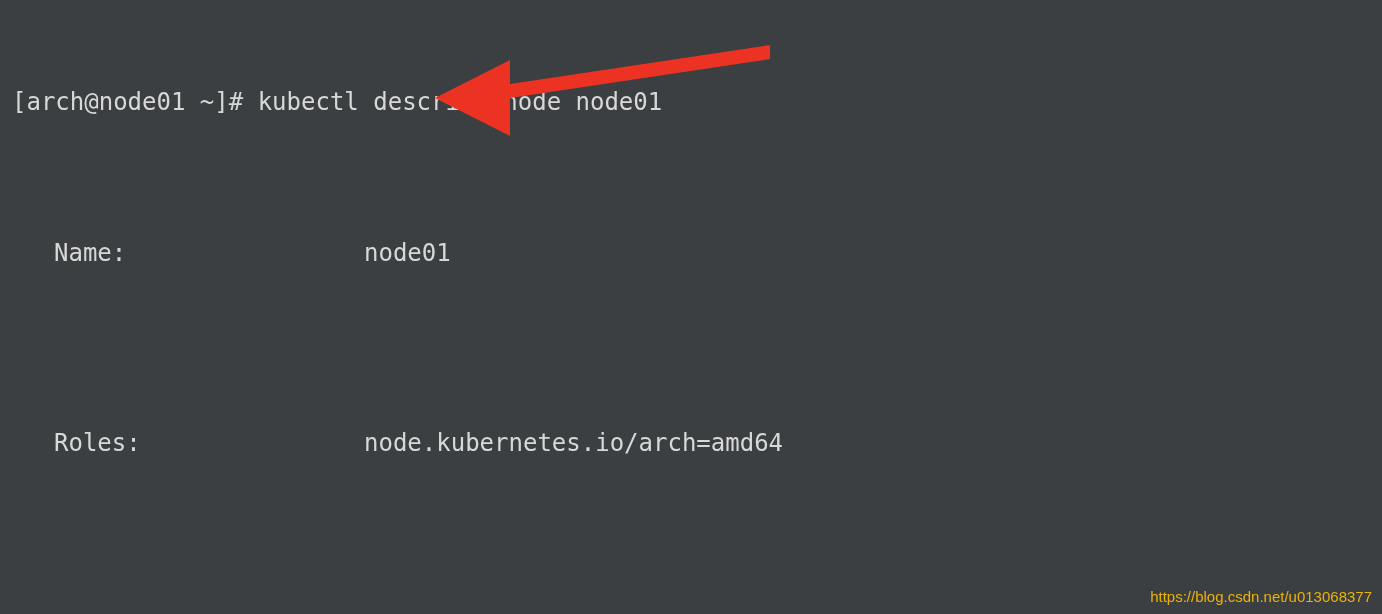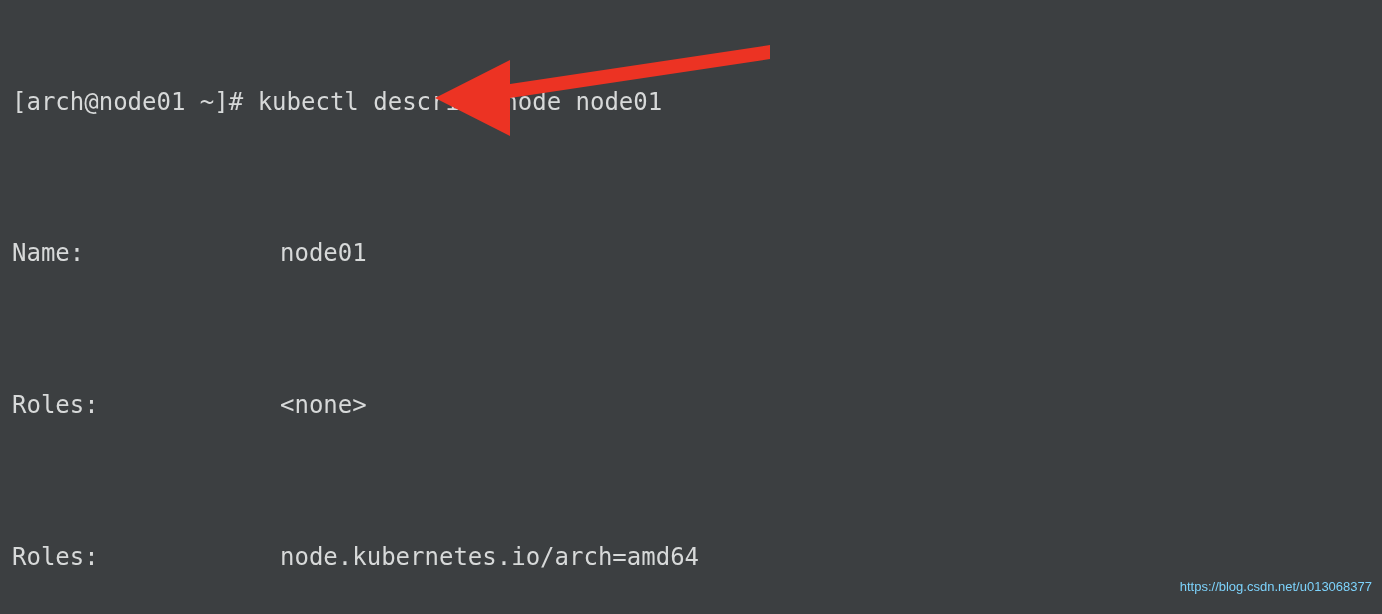--- a/index.html
+++ b/index.html
@@ -13,47 +13,46 @@
     color: #d7d9d9;
     overflow: hidden;
     position: relative;
   }
   .term {
     padding: 8px 12px 0 12px;
     line-height: 1.58;
     white-space: pre;
   }
   .line { display: block; }
-  .col { display: inline-block; vertical-align: top; }
+  .col { display: inline-block; vertical-align: top; margin-left: 42px; }
   .label-col { width: 268px; }
   .value-col { width: 1060px; white-space: pre-wrap; }
   .watermark {
     position: absolute;
     right: 10px;
-    bottom: 20px;
+    bottom: 9px;
     font-family: Arial, sans-serif;
-    font-size: 13px;
-    color: #7dd3fc;
+    font-size: 15px;
+    color: #eab308;
   }
   .arrow-layer {
     position: absolute;
     top: 0; left: 0;
     width: 1382px; height: 614px;
     pointer-events: none;
   }
 </style>
 </head>
 <body>
 
 <div class="term">
   <span class="line"><span>[arch@node01 ~]# </span><span>kubectl describe node node01</span></span>
 
   <span class="line"><span class="col label-col">Name:</span><span class="col value-col">node01</span></span>
 
-  <span class="line"><span class="col label-col">Roles:</span><span class="col value-col">&lt;none&gt;</span></span>
 
   <span class="line"><span class="col label-col">Roles:</span><span class="col value-col">node.kubernetes.io/arch=amd64</span></span>
   
   
   
   
 
   
   
   

